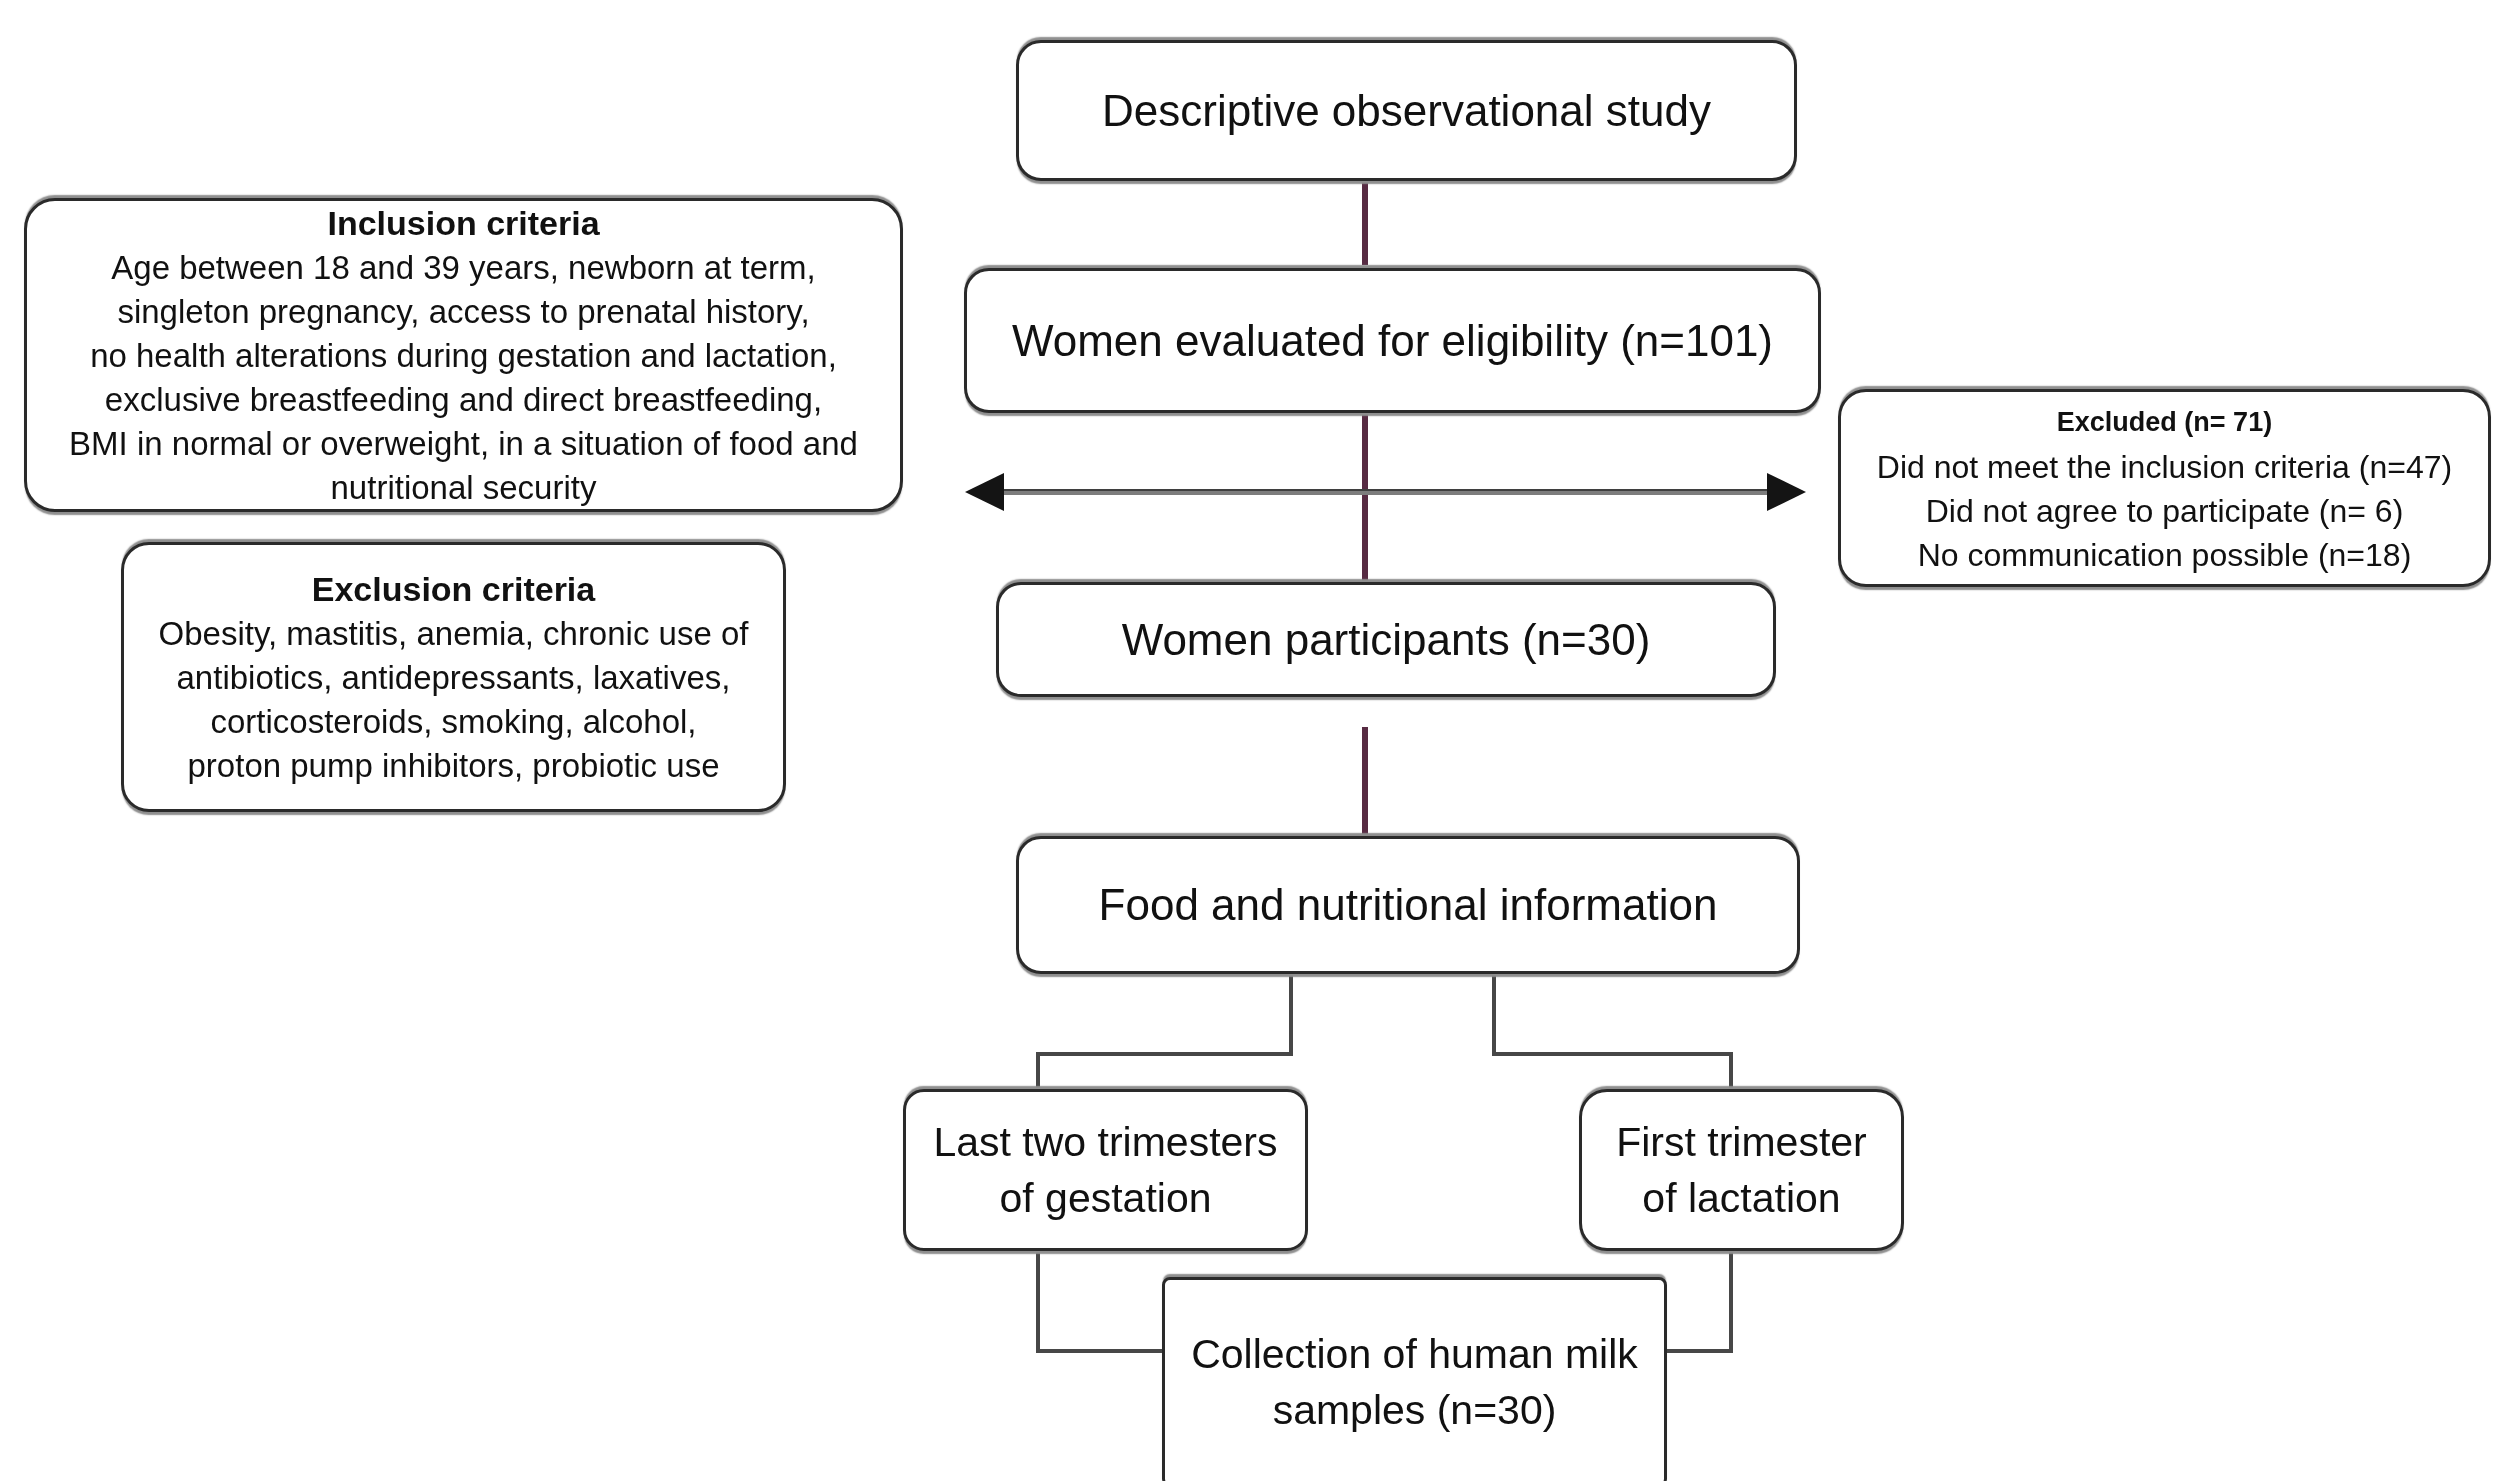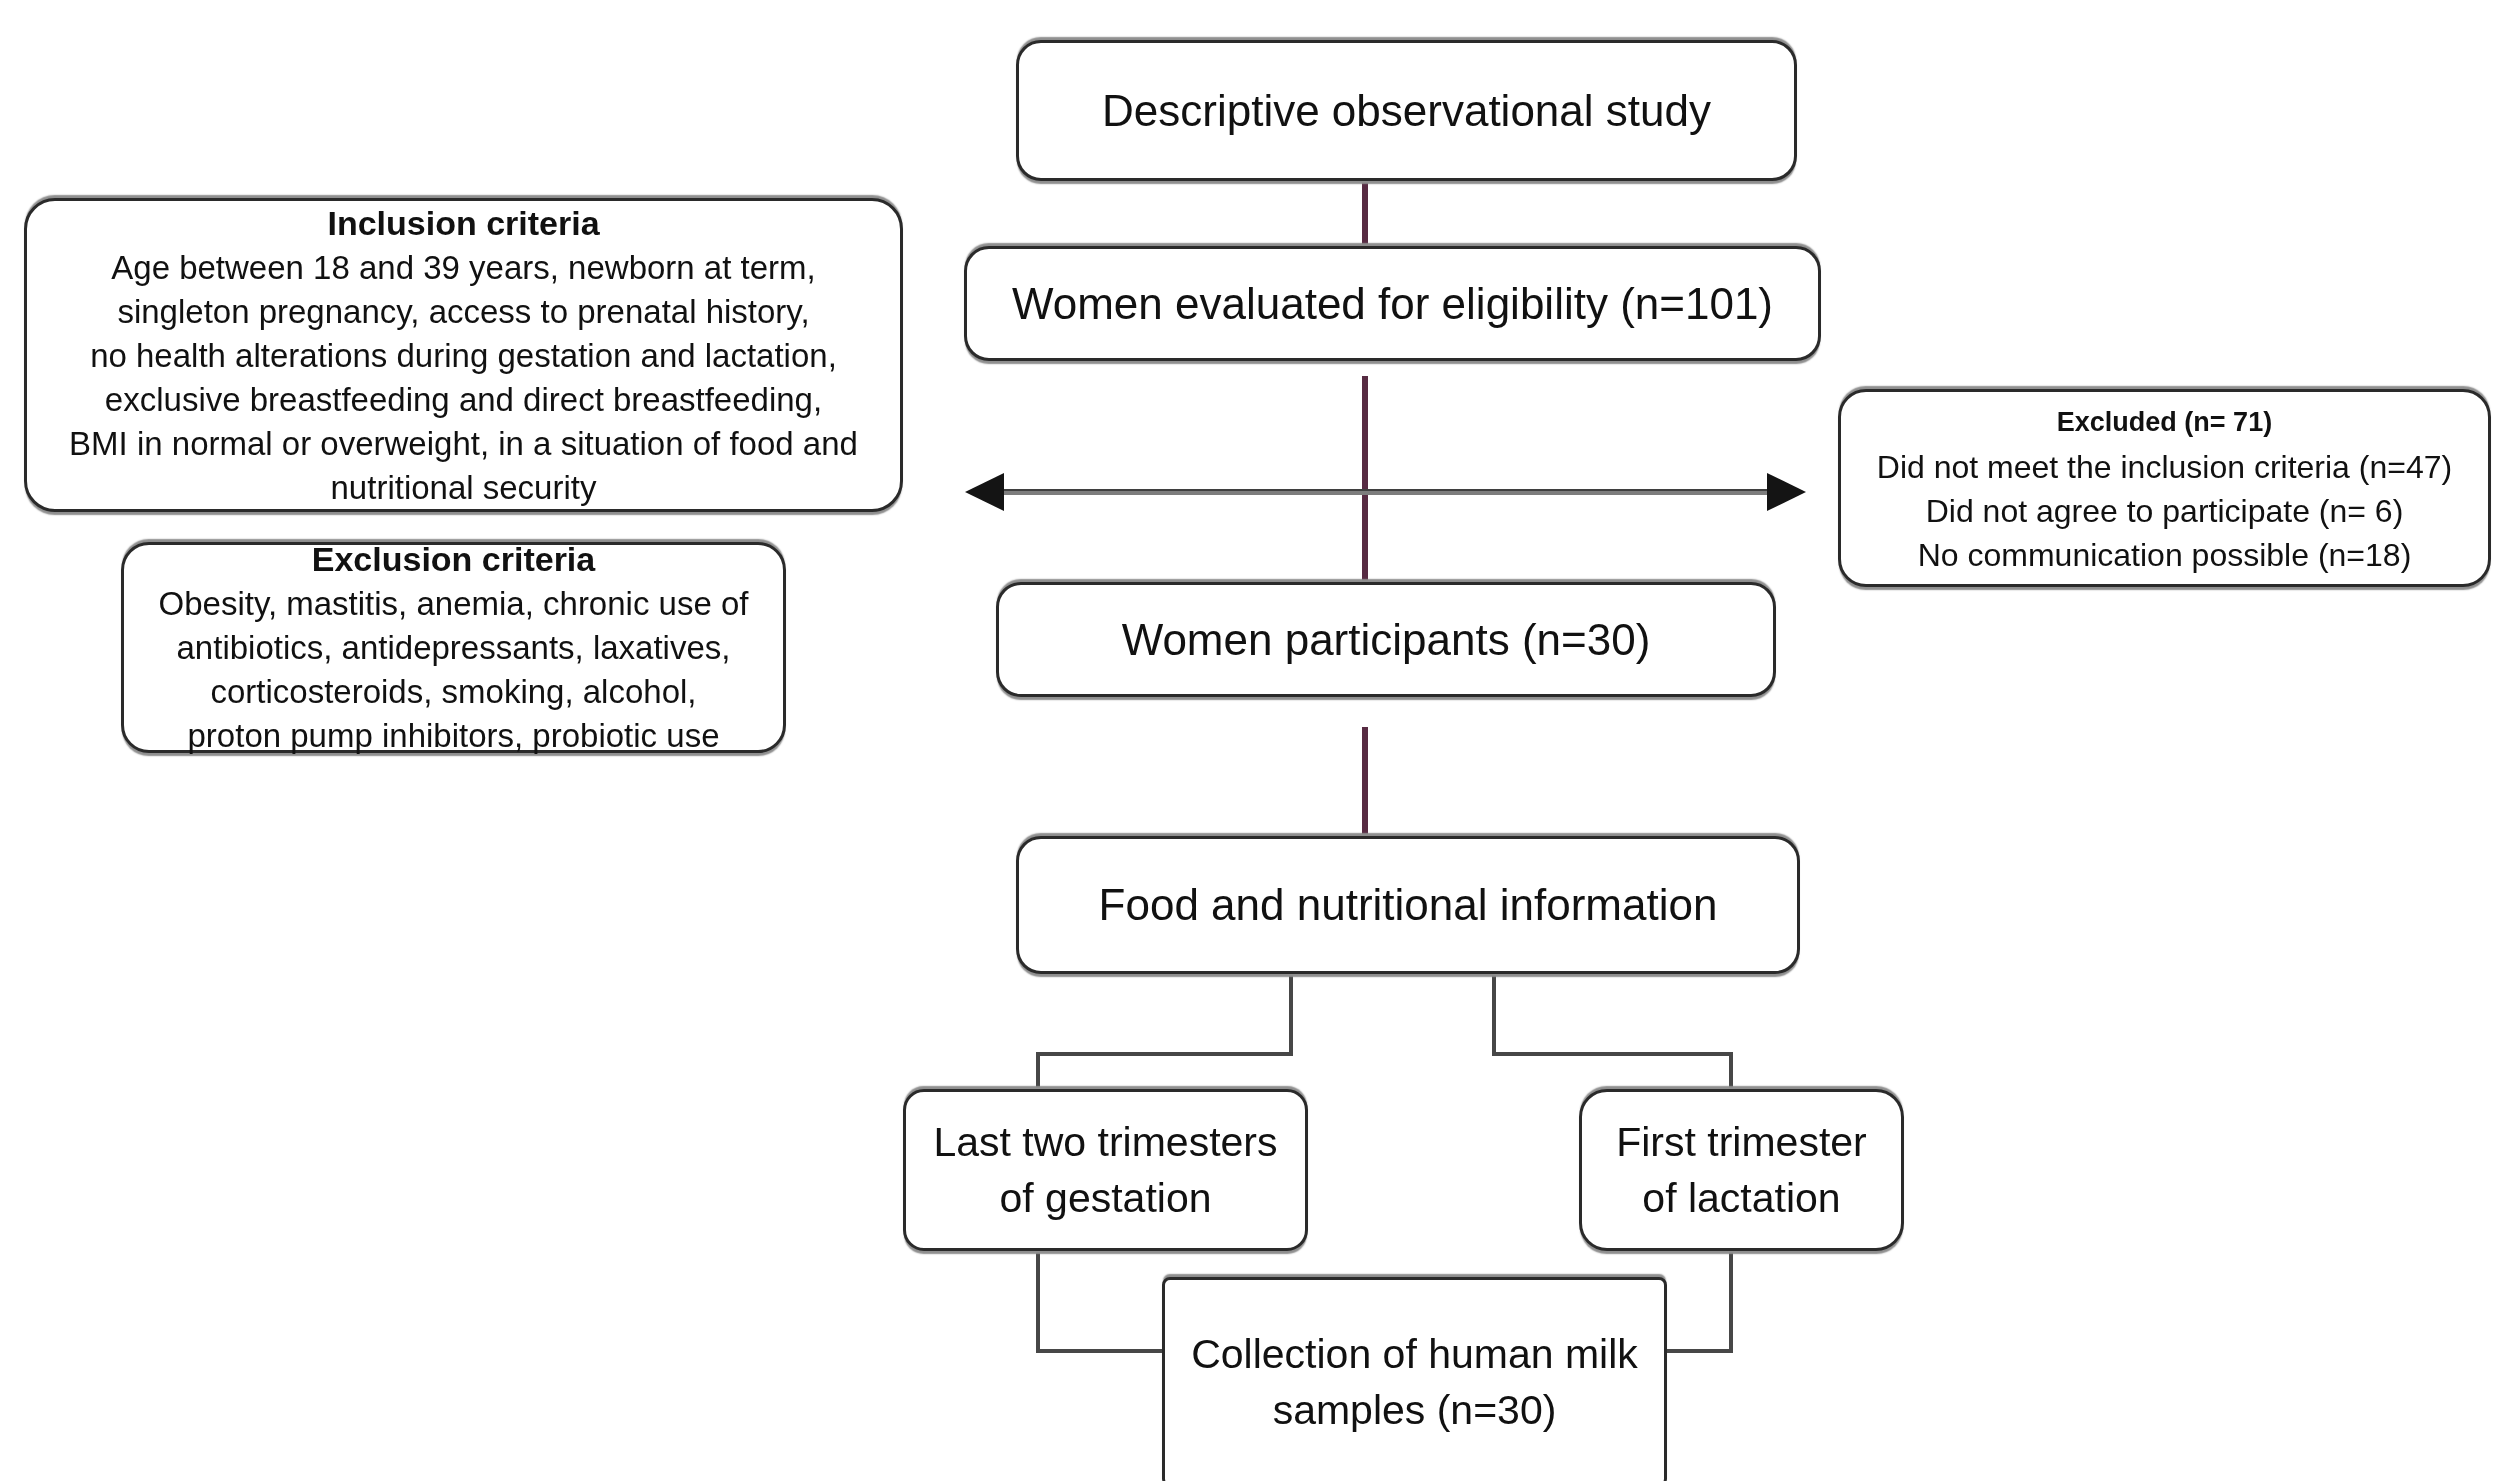--- a/index.html
+++ b/index.html
@@ -78,35 +78,35 @@
 
   <div class="vline gray" style="left:1036px;top:1233px;width:3.5px;height:103px;"></div>
   <div class="hline gray" style="left:1036px;top:1333px;width:128px;height:3.5px;"></div>
   <div class="vline gray" style="left:1729px;top:1233px;width:3.5px;height:103px;"></div>
   <div class="hline gray" style="left:1665px;top:1333px;width:68px;height:3.5px;"></div>
 
   <div class="box" style="left:1016px;top:24px;width:781px;height:141px;">
     <div class="flow-label">Descriptive observational study</div>
   </div>
 
-  <div class="box" style="left:964px;top:230px;width:857px;height:115px;">
+  <div class="box" style="left:964px;top:252px;width:857px;height:145px;">
     <div class="flow-label">Women evaluated for eligibility (n=101)</div>
   </div>
 
   <div class="box" style="left:24px;top:182px;width:879px;height:314px;border-radius:31px;">
     <div class="side-title">Inclusion criteria</div>
     <div class="side-line">Age between 18 and 39 years, newborn at term,</div>
     <div class="side-line">singleton pregnancy, access to prenatal history,</div>
     <div class="side-line">no health alterations during gestation and lactation,</div>
     <div class="side-line">exclusive breastfeeding and direct breastfeeding,</div>
     <div class="side-line">BMI in normal or overweight, in a situation of food and</div>
     <div class="side-line">nutritional security</div>
   </div>
 
-  <div class="box" style="left:121px;top:526px;width:665px;height:211px;border-radius:28px;">
+  <div class="box" style="left:121px;top:526px;width:665px;height:270px;border-radius:28px;">
     <div class="side-title">Exclusion criteria</div>
     <div class="side-line">Obesity, mastitis, anemia, chronic use of</div>
     <div class="side-line">antibiotics, antidepressants, laxatives,</div>
     <div class="side-line">corticosteroids, smoking, alcohol,</div>
     <div class="side-line">proton pump inhibitors, probiotic use</div>
   </div>
 
   <div class="box" style="left:1838px;top:373px;width:653px;height:198px;border-radius:28px;">
     <div class="excl-title">Excluded (n= 71)</div>
     <div class="excl-line">Did not meet the inclusion criteria (n=47)</div>

